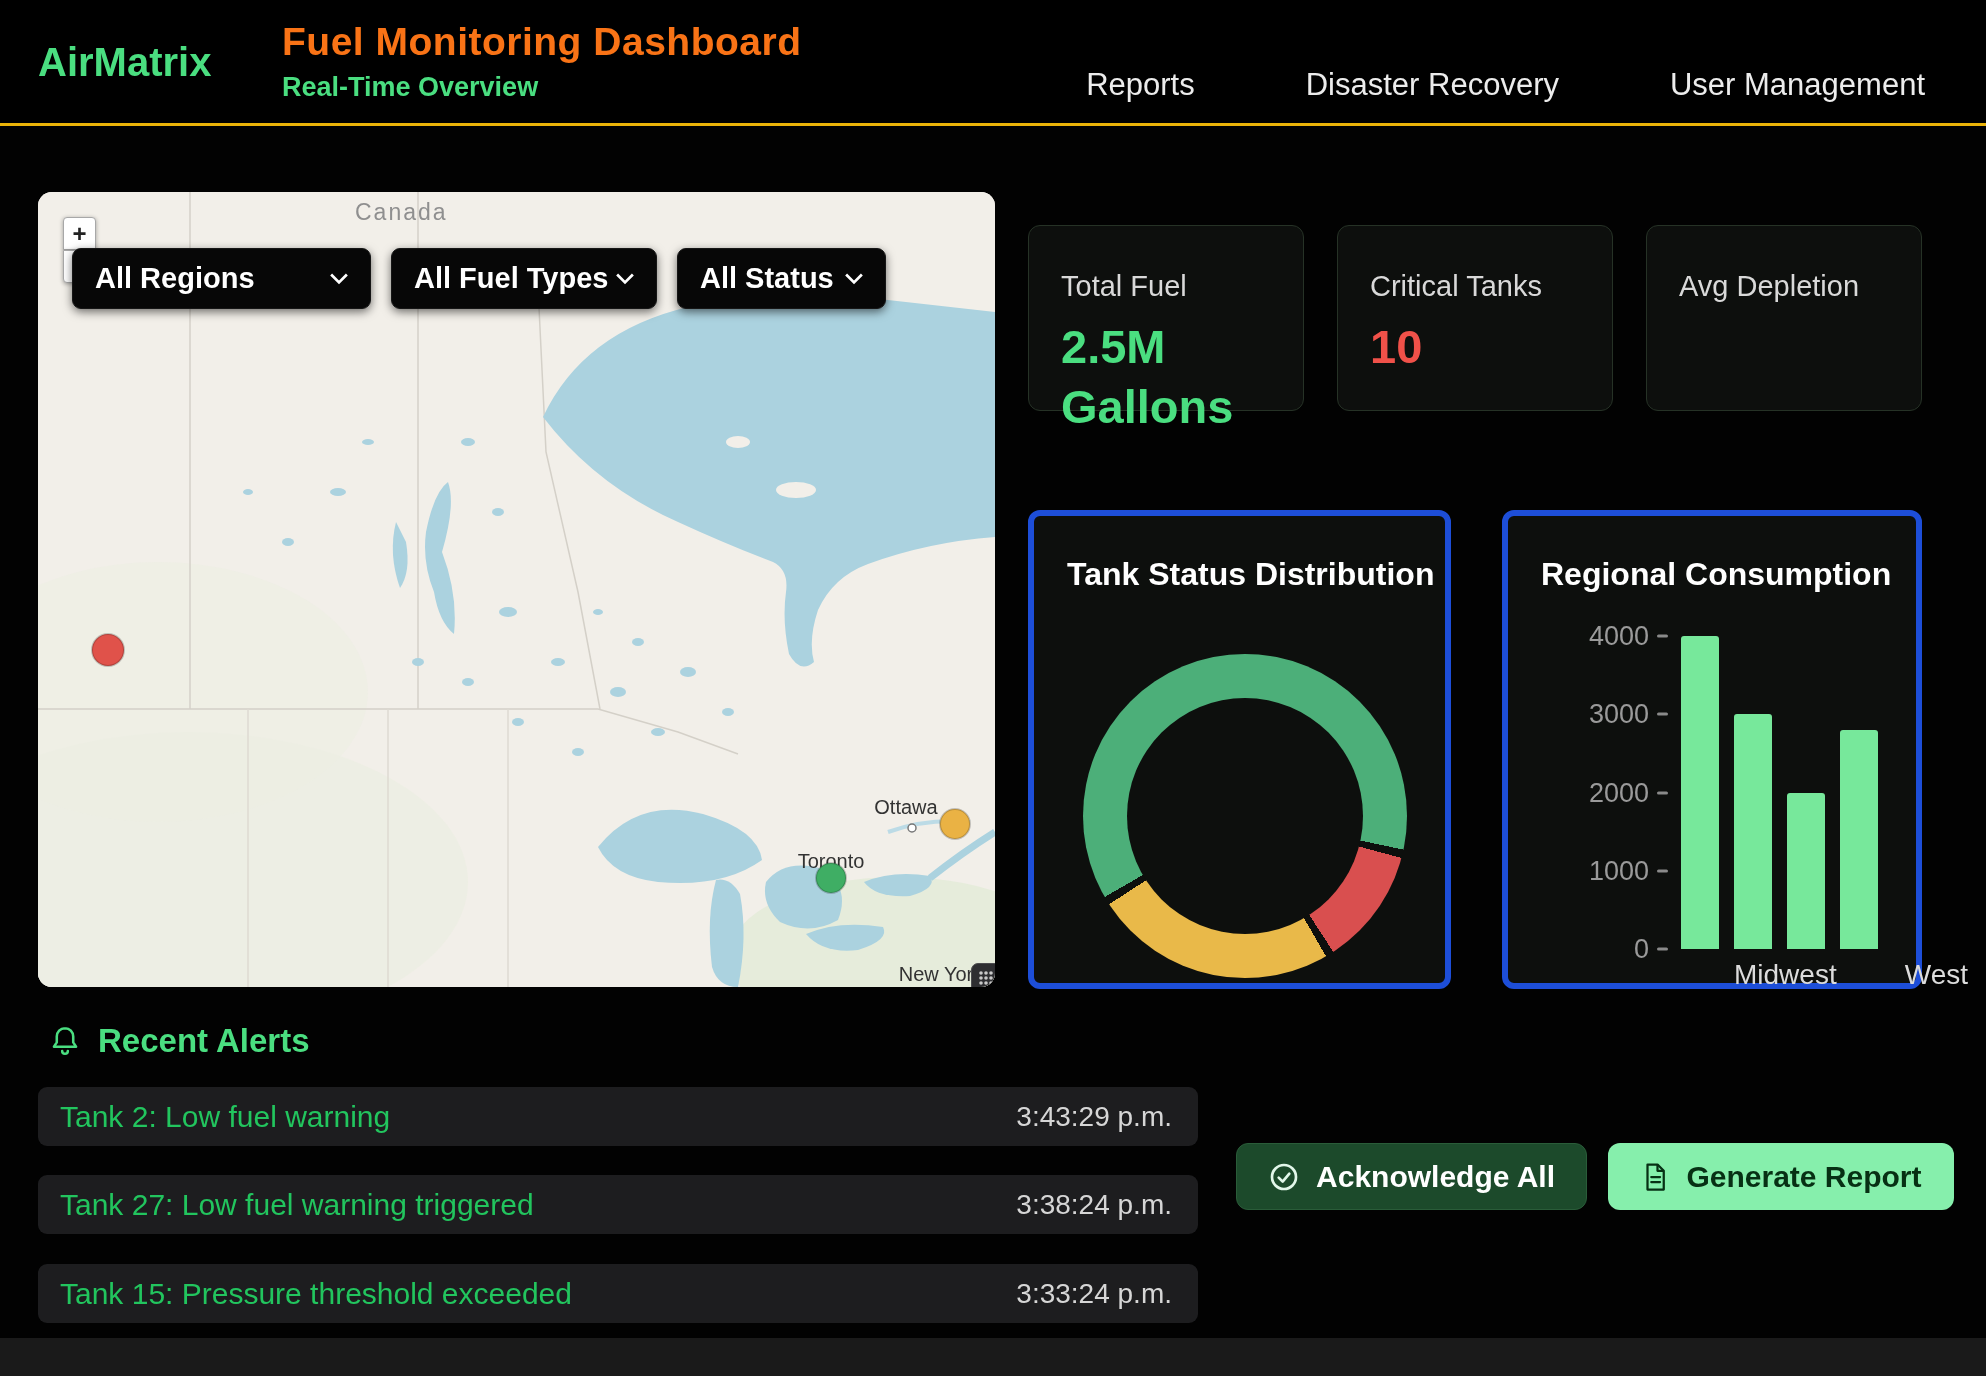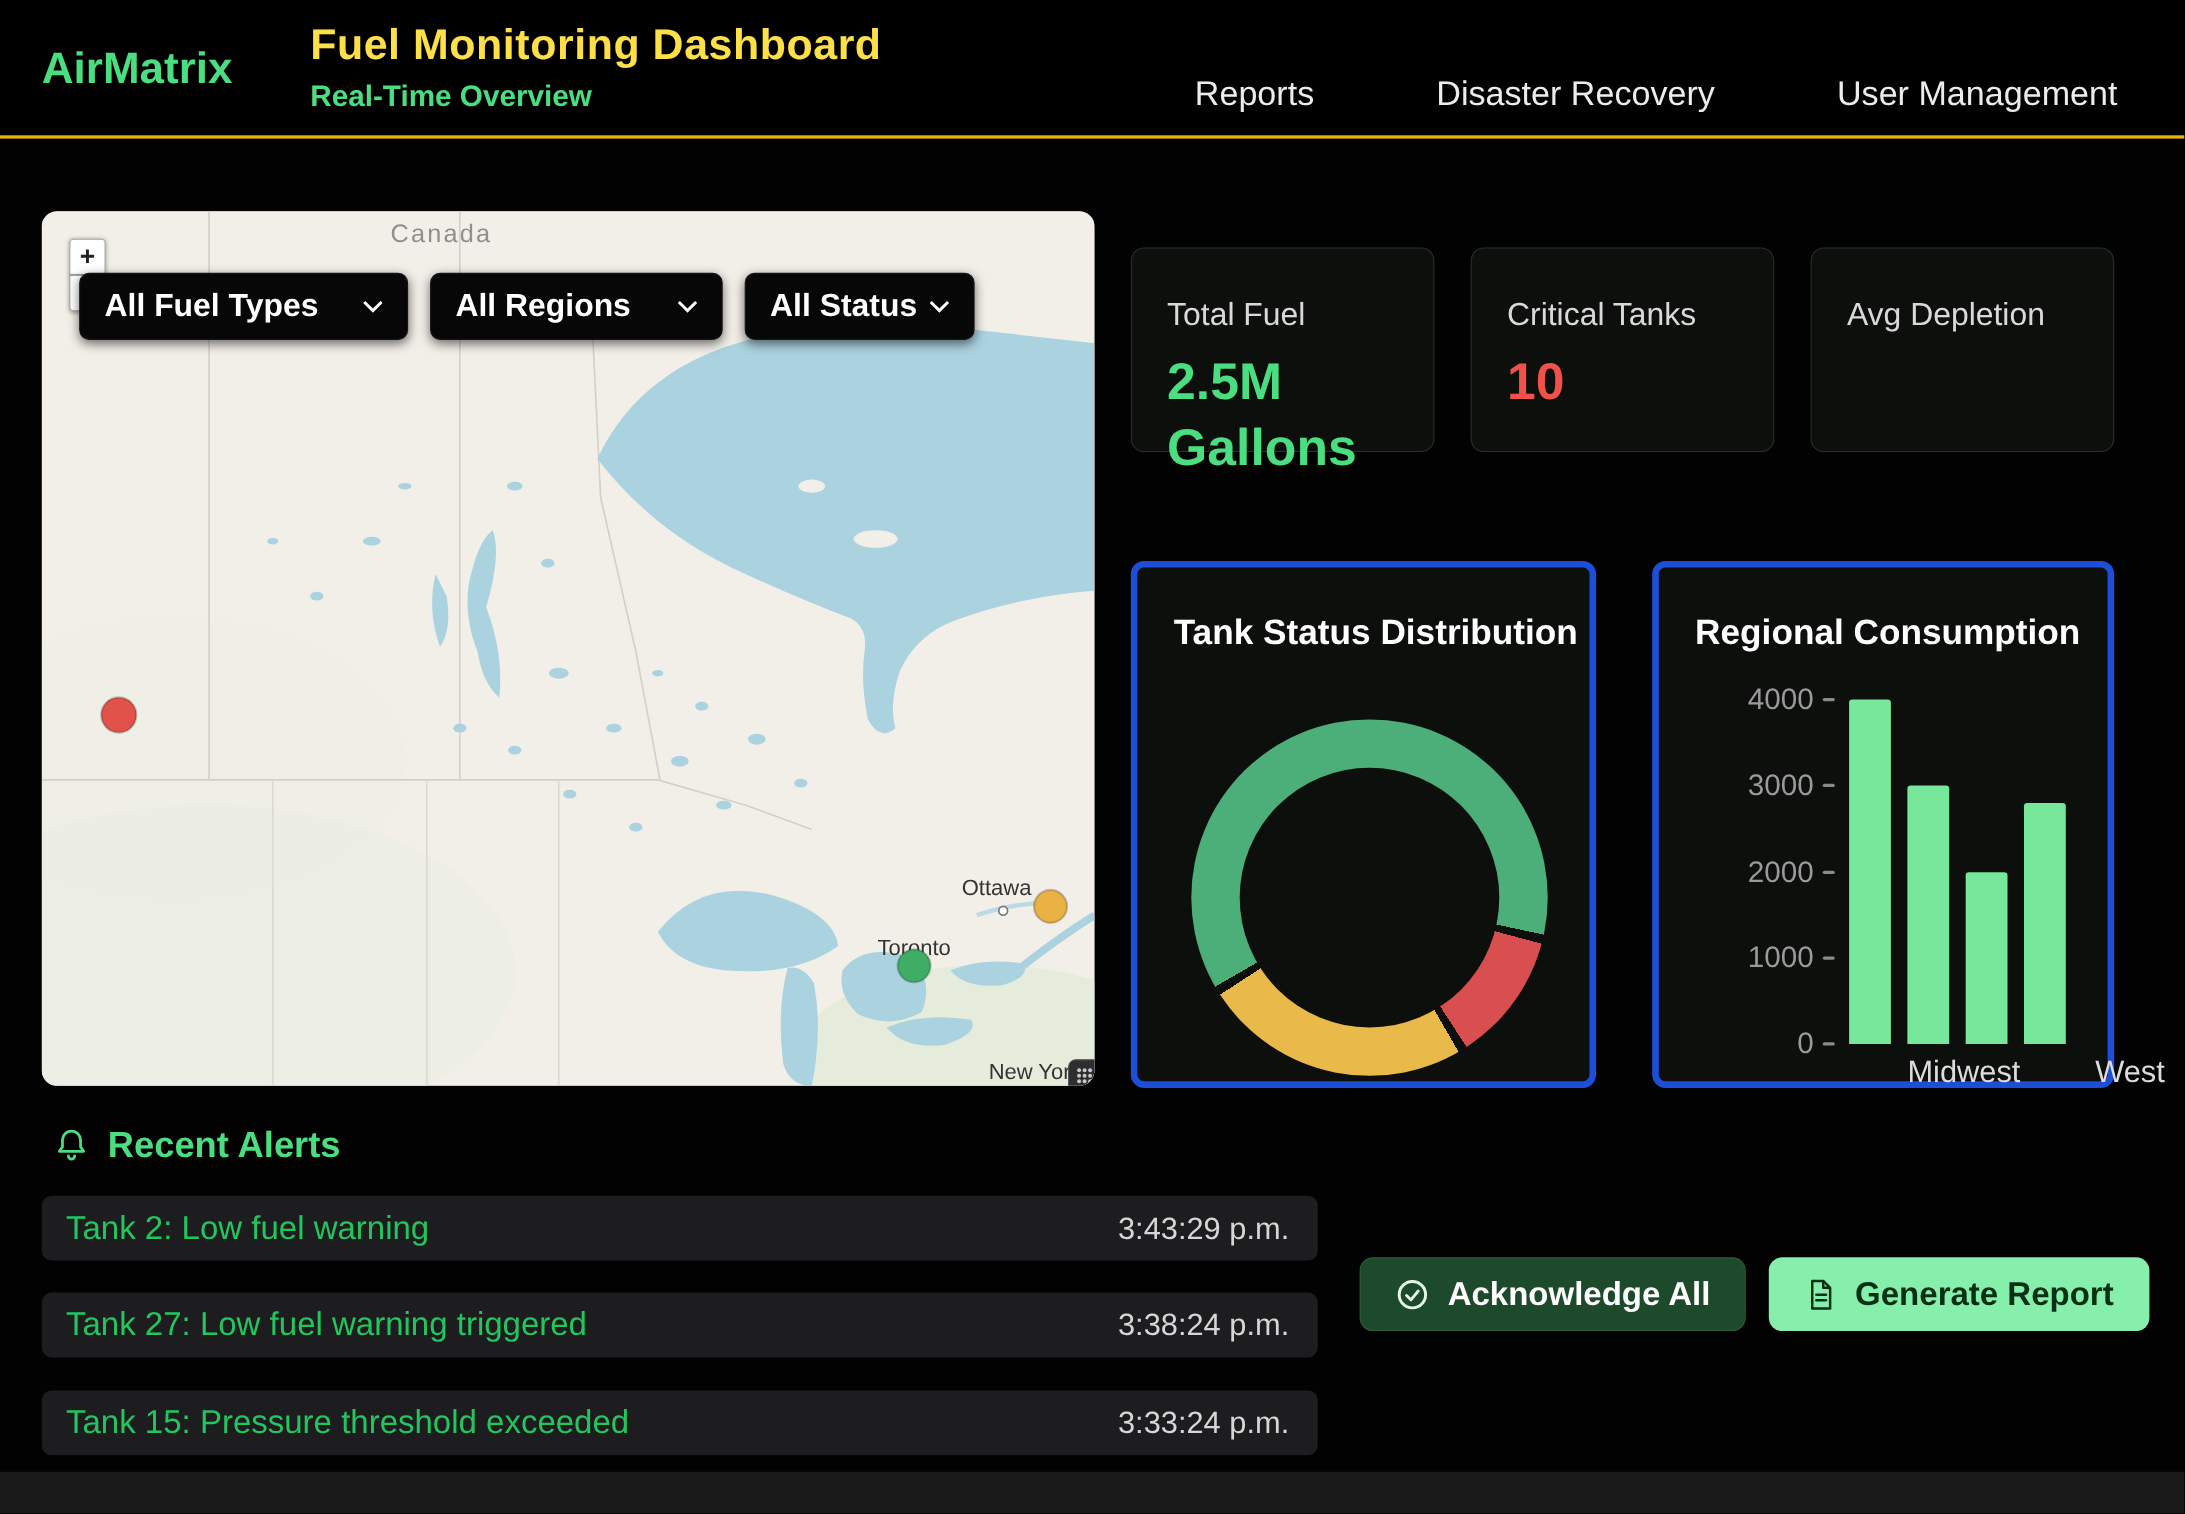--- a/index.html
+++ b/index.html
@@ -4,21 +4,21 @@
 <style>
   * { margin:0; padding:0; box-sizing:border-box; }
   html,body { background:#000; }
   body { font-family:"Liberation Sans","DejaVu Sans",sans-serif; }
   #app { position:relative; width:1986px; height:1376px; background:#020202; overflow:hidden; color:#fff; }
 
   
   .header { position:absolute; left:0; top:0; width:100%; height:126px; background:#000; border-bottom:3px solid #eab308; }
   .brand { position:absolute; left:38px; top:40px; font-size:40px; font-weight:bold; color:#4ade80; }
   .title-block { position:absolute; left:282px; top:20px; }
-  .page-title { font-size:39px; font-weight:bold; color:#fde047; letter-spacing:0.5px; }
+  .page-title { font-size:39px; font-weight:bold; color:#f97316; letter-spacing:0.5px; }
   .page-subtitle { margin-top:8px; font-size:27px; font-weight:bold; color:#4ade80; }
   .nav { position:absolute; right:61px; top:0; height:126px; display:flex; align-items:center; gap:111px; }
   .nav-item { font-size:31px; color:#ececec; cursor:pointer; white-space:nowrap;margin-top:44px; }
 
   
   .map { position:absolute; left:38px; top:192px; width:957px; height:795px; border-radius:14px; overflow:hidden; background:#f2efe9; cursor:grab; }
   .map svg.basemap { position:absolute; left:0; top:0; width:100%; height:100%; }
   .zoom-ctrl { position:absolute; left:25px; width:33px; height:33px; background:#fff; color:#222; border:1px solid #a8a8a8; font-size:24px; font-weight:bold; display:flex; align-items:center; justify-content:center; z-index:2; cursor:pointer; box-shadow:0 1px 4px rgba(0,0,0,0.35); }
   .zoom-in { top:25px; border-radius:4px 4px 0 0; }
   .zoom-out { top:58px; border-radius:0 0 4px 4px; }
@@ -148,27 +148,27 @@
       <circle cx="70" cy="458" r="16" stroke="rgba(0,0,0,0.2)" stroke-width="2" fill="#e0524a"></circle>
       <circle cx="917" cy="632" r="15" stroke="rgba(0,0,0,0.2)" stroke-width="2" fill="#eab244"></circle>
       <circle cx="793" cy="686" r="15" stroke="rgba(0,0,0,0.2)" stroke-width="2" fill="#3fae64"></circle>
     </svg>
 
     <div class="zoom-ctrl zoom-in">+</div>
     <div class="zoom-ctrl zoom-out">−</div>
 
     <div class="map-filters">
       <div class="map-select">
-        <span>All Fuel Types</span>
+        <span>All Regions</span>
         <svg width="18" height="12" viewBox="0 0 16 10">
             <polyline points="1,1 8,8 15,1" fill="none" stroke="#fff" stroke-width="2.4"></polyline>
           </svg>
       </div>
       <div class="map-select">
-        <span>All Regions</span>
+        <span>All Fuel Types</span>
         <svg width="18" height="12" viewBox="0 0 16 10">
             <polyline points="1,1 8,8 15,1" fill="none" stroke="#fff" stroke-width="2.4"></polyline>
           </svg>
       </div>
       <div class="map-select">
         <span>All Status</span>
         <svg width="18" height="12" viewBox="0 0 16 10">
             <polyline points="1,1 8,8 15,1" fill="none" stroke="#fff" stroke-width="2.4"></polyline>
           </svg>
       </div>

